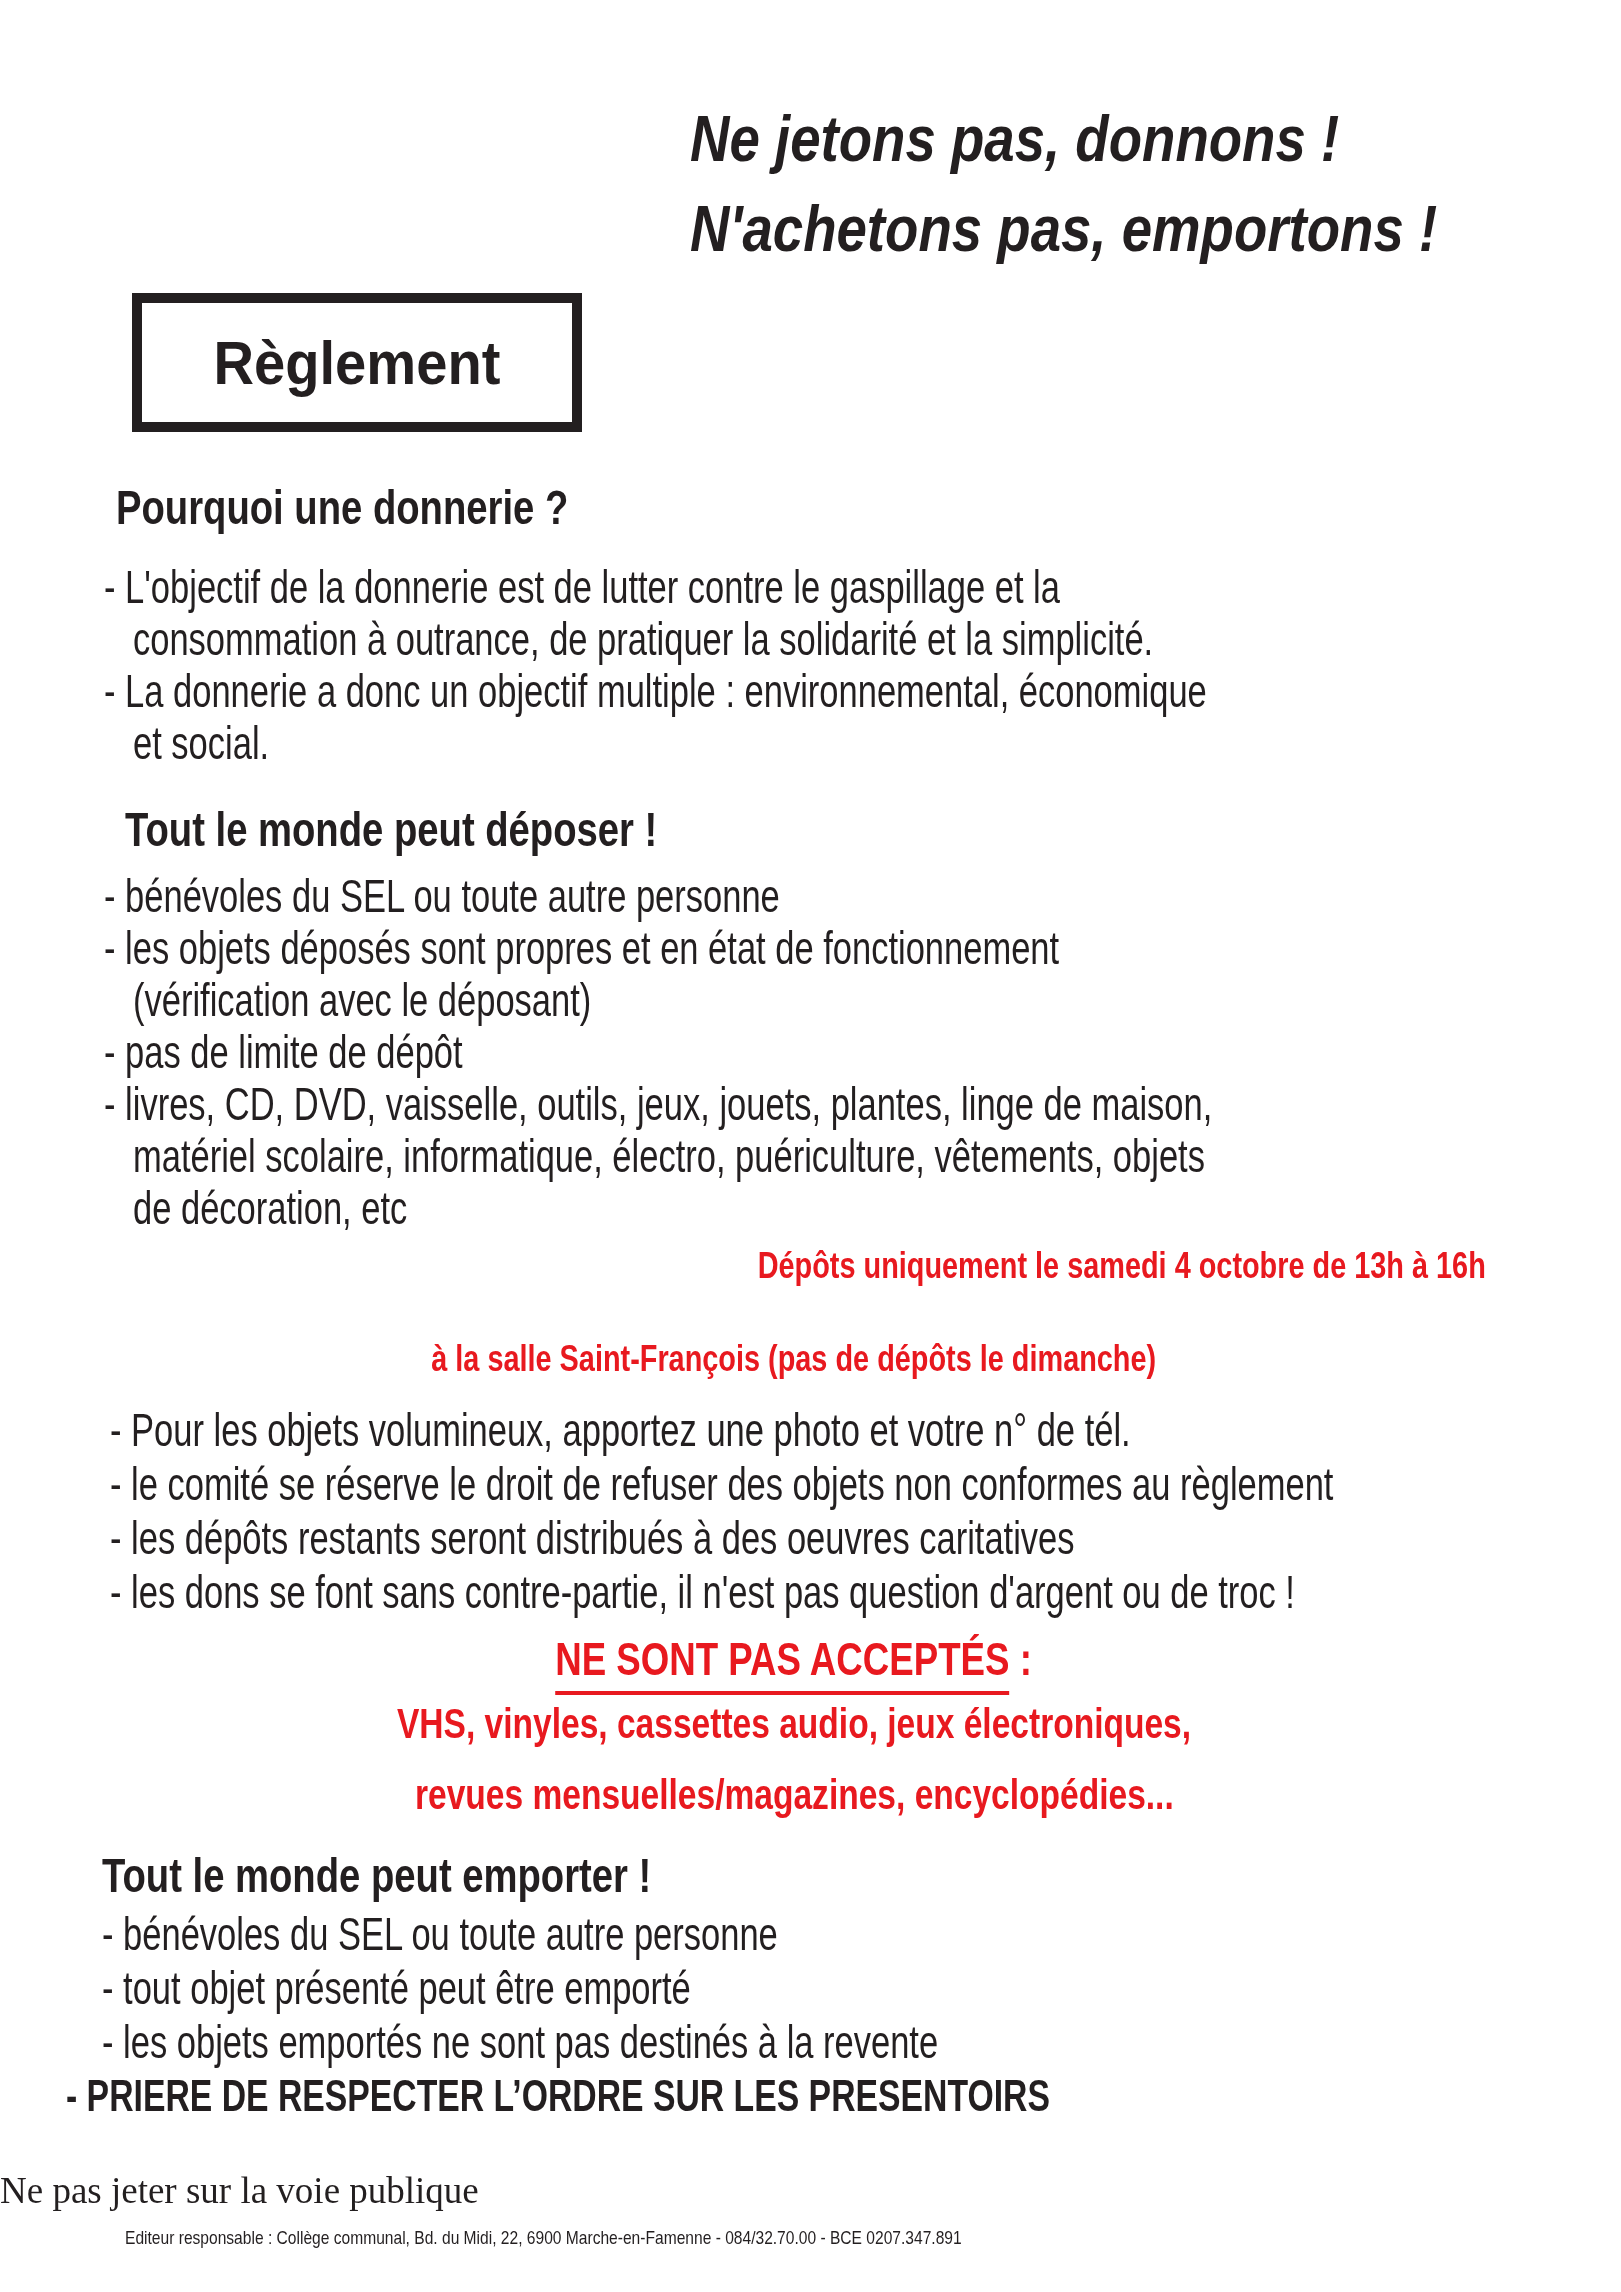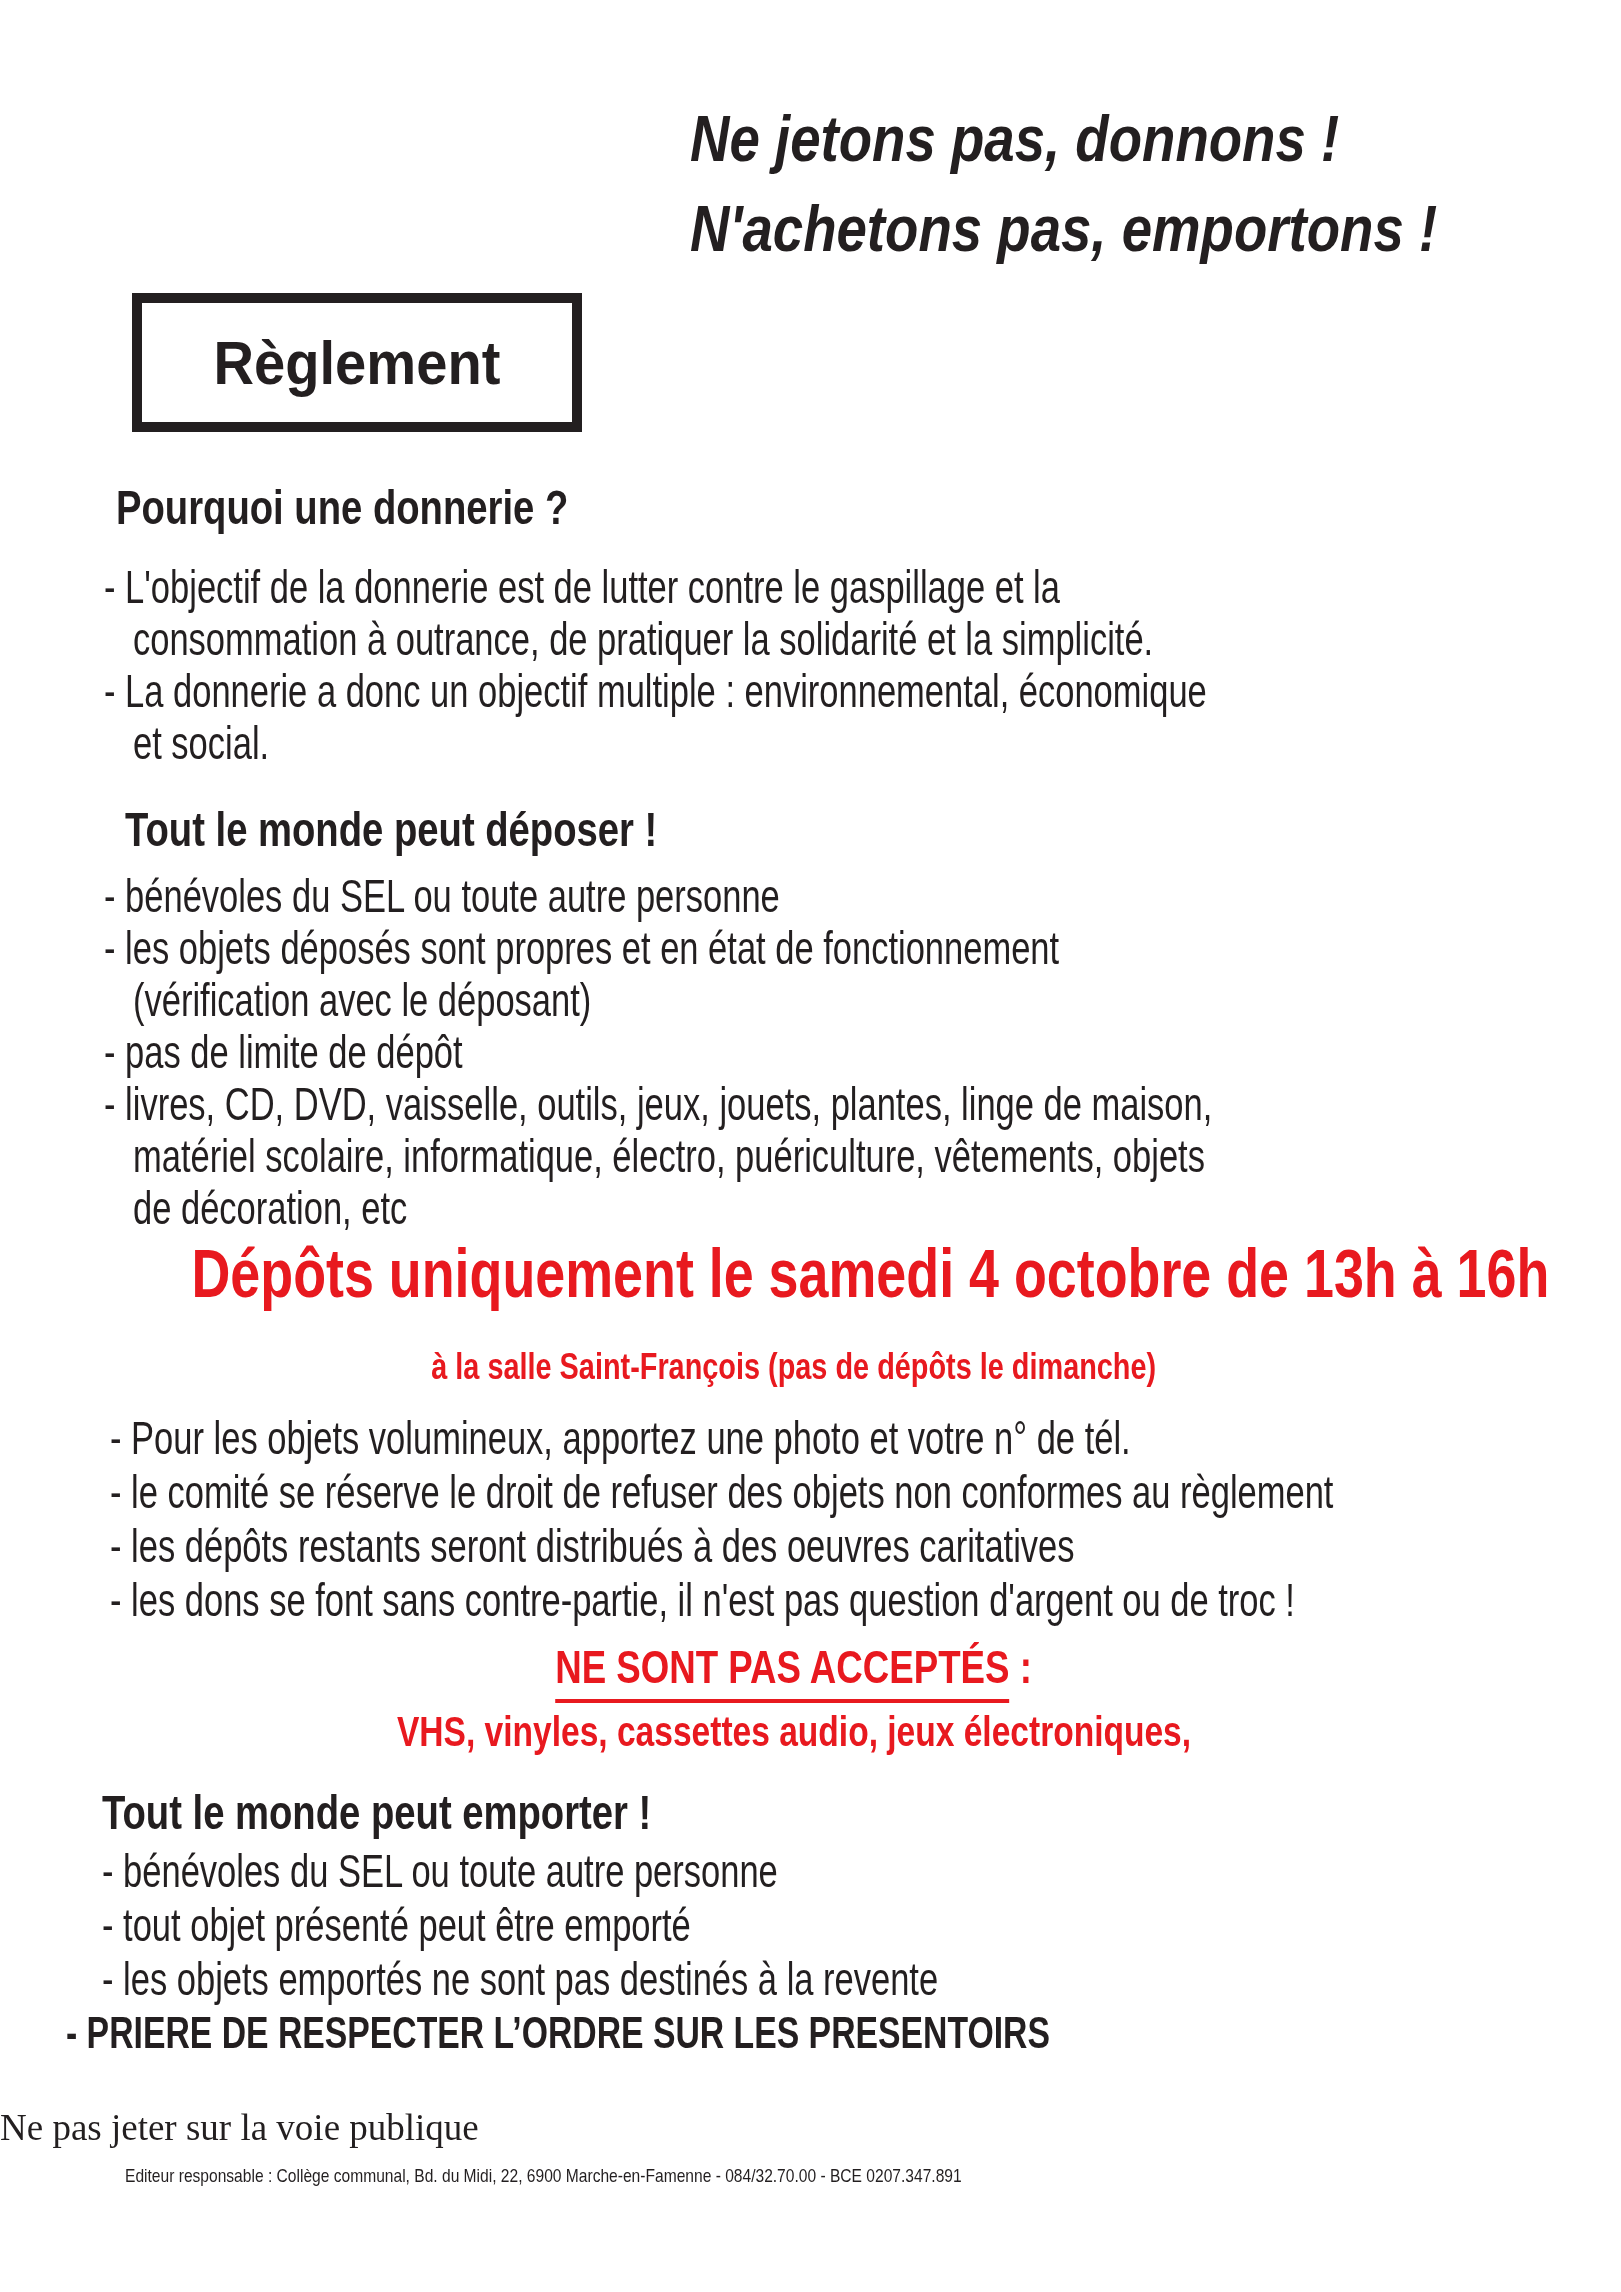--- a/index.html
+++ b/index.html
@@ -31,21 +31,21 @@
   .first{padding-left:104px;}
   .cont{padding-left:133px;}
   .group-why{margin-top:25.5px;}
   .group-deposit{margin-top:13.7px;}
   .group-rules{margin-top:19.6px;}
   .group-rules .line{height:54px;line-height:54px;padding-left:110px;}
   .group-take{margin-top:3.9px;}
   .group-take .line{height:54px;line-height:54px;padding-left:102px;}
   .red{color:#e8191f;font-weight:bold;}
   .center{width:1588px;text-align:center;white-space:nowrap;}
-  .red1{font-size:69px;line-height:57px;margin-top:11px;}
+  .red1{font-size:37px;line-height:57px;margin-top:3px;text-align:right;}
   .red2{font-size:37px;line-height:49px;margin-top:40px;}
   .na-title{font-size:47px;line-height:53px;margin-top:13.7px;}
   .na-line1{font-size:43px;line-height:49px;margin-top:13.7px;}
   .na-line2{font-size:43px;line-height:49px;margin-top:21.6px;}
   .u{border-bottom:4.9px solid #e8191f;padding-bottom:5.9px;}
   .emph{font-weight:bold;font-size:45px;height:54px;line-height:54px;padding-left:66px;white-space:nowrap;}
   .f-notice{font-family:"Liberation Serif",serif;font-size:37px;line-height:47px;margin-top:44px;white-space:nowrap;}
   .f-pub{font-size:19px;line-height:29px;padding-left:125px;margin-top:9.8px;white-space:nowrap;}
 </style>
 </head>
@@ -88,20 +88,21 @@
 
     <div class="group-rules">
       <div class="line"><span class="cx">- Pour les objets volumineux, apportez une photo et votre n° de tél.</span></div>
       <div class="line"><span class="cx">- le comité se réserve le droit de refuser des objets non conformes au règlement</span></div>
       <div class="line"><span class="cx">- les dépôts restants seront distribués à des oeuvres caritatives</span></div>
       <div class="line"><span class="cx">- les dons se font sans contre-partie, il n'est pas question d'argent ou de troc !</span></div>
     </div>
 
     <div class="center red na-title"><span class="cx s78 co"><span class="u">NE SONT PAS ACCEPTÉS</span><span> :</span></span></div>
     <div class="center red na-line1"><span class="cx s78 co">VHS, vinyles, cassettes audio, jeux électroniques,</span></div>
+    <div class="center red na-line2"><span class="cx s78 co">revues mensuelles/magazines, encyclopédies...</span></div>
 
     <h2 class="h h-take"><span class="cx s78">Tout le monde peut emporter !</span></h2>
     <div class="group-take">
       <div class="line"><span class="cx">- bénévoles du SEL ou toute autre personne</span></div>
       <div class="line"><span class="cx">- tout objet présenté peut être emporté</span></div>
       <div class="line"><span class="cx">- les objets emportés ne sont pas destinés à la revente</span></div>
       <div class="emph"><span class="cx">- PRIERE DE RESPECTER L’ORDRE SUR LES PRESENTOIRS</span></div>
     </div>
 
     <div class="f-notice"><span>Ne pas jeter sur la voie publique</span></div>

